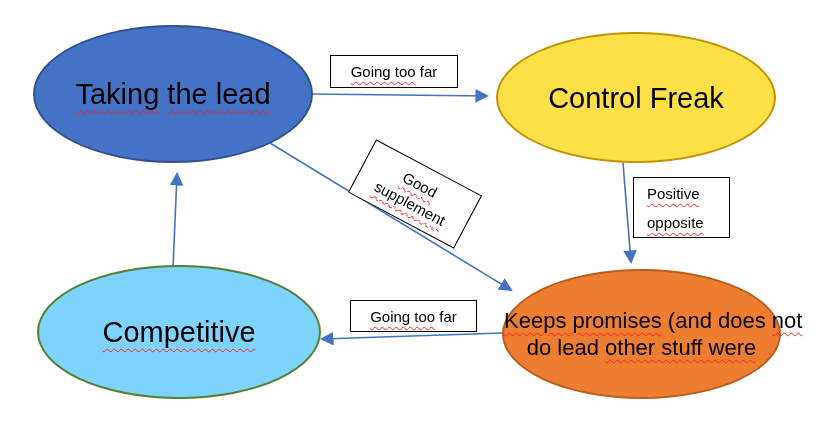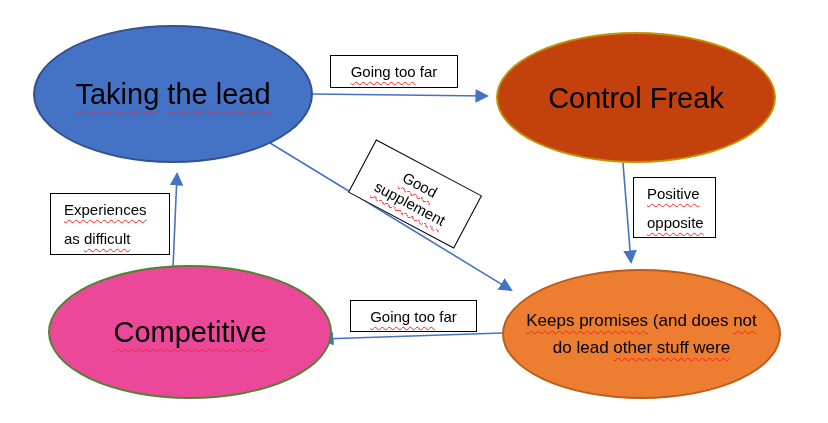--- a/index.html
+++ b/index.html
@@ -9,35 +9,35 @@
   }
   .connector-layer{position:absolute;left:0;top:0;width:828px;height:423px;}
   .connector-layer line{stroke:#4472C4;stroke-width:1.6;}
   
   .node{
     position:absolute;border-radius:50%;display:flex;align-items:center;justify-content:center;
     text-align:center;box-sizing:border-box;
   }
   .node .node-label{width:100%;}
   .node-blue  {left:33px;  top:25px;  width:280px; height:138px; background:#4472C4; border:2.5px solid #33508f;}
-  .node-yellow{left:496px; top:32px;  width:280px; height:131px; background:#c2410c; border:2.5px solid #c49200;}
-  .node-green {left:48px;  top:265px; width:284px; height:134px; background:#ec4899; border:2.5px solid #538234;text-align:center;}
+  .node-yellow{left:496px; top:32px;  width:280px; height:131px; background:#fde047; border:2.5px solid #c49200;}
+  .node-green {left:37px;  top:265px; width:284px; height:134px; background:#7dd3fc; border:2.5px solid #538234;text-align:center;}
   .node-orange{left:502px; top:269px; width:279px; height:130px; background:#ED7D31; border:2.5px solid #bc5d1c;}
   .big-label{font-size:29px;line-height:34px;}
-  .small-label{font-size:17px;line-height:27px;}
+  .small-label{font-size:22px;line-height:27px;}
   
   .edge-label{
     position:absolute;background:#ffffff;border:1.5px solid #000;box-sizing:border-box;
     font-size:15px;display:flex;flex-direction:column;justify-content:center;
   }
   .edge-label.centered{align-items:center;text-align:center;}
   .edge-label.lefty{padding-left:13px;align-items:flex-start;text-align:left;line-height:29px;}
   .lbl-gtf-top   {left:330px; top:55px;  width:128px; height:33px;}
   .lbl-goodsupp  {left:355px; top:164px; width:120px; height:60px; transform:rotate(28deg); line-height:21px;}
-  .lbl-positive  {left:633px; top:177px; width:83px;  height:61px;}
+  .lbl-positive  {left:633px; top:177px; width:97px;  height:61px;}
   .lbl-exper     {left:50px;  top:193px; width:120px; height:62px;}
   .lbl-gtf-bot   {left:350px; top:300px; width:127px; height:32px;}
   
   .wavy{
     text-decoration-line:underline;
     text-decoration-style:wavy;
     text-decoration-color:#ff1f1f;
     text-decoration-thickness:1px;
     text-underline-offset:4px;
   }
@@ -100,26 +100,20 @@
       </div>
   </div>
 
   <div class="edge-label lefty lbl-positive">
     <div>
         <div class="line-row"><span class="wavy">Positive</span></div>
         <div class="line-row"><span class="wavy">opposite</span></div>
       </div>
   </div>
 
-  <div class="edge-label lefty lbl-exper">
-    <div>
-        <div class="line-row"><span class="wavy">Experiences</span></div>
-        <div class="line-row"><span>as </span><span class="wavy">difficult</span></div>
-      </div>
-  </div>
 
   <div class="edge-label centered lbl-gtf-bot">
     <div>
         <div class="line-row"><span class="wavy">Going too</span><span> far</span></div>
       </div>
   </div>
 
 </div>
 
 </body></html>

